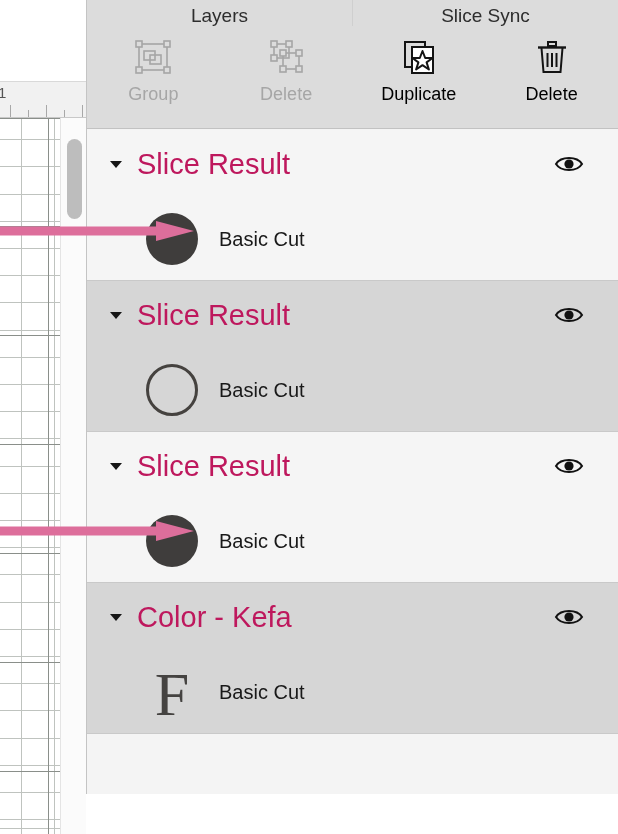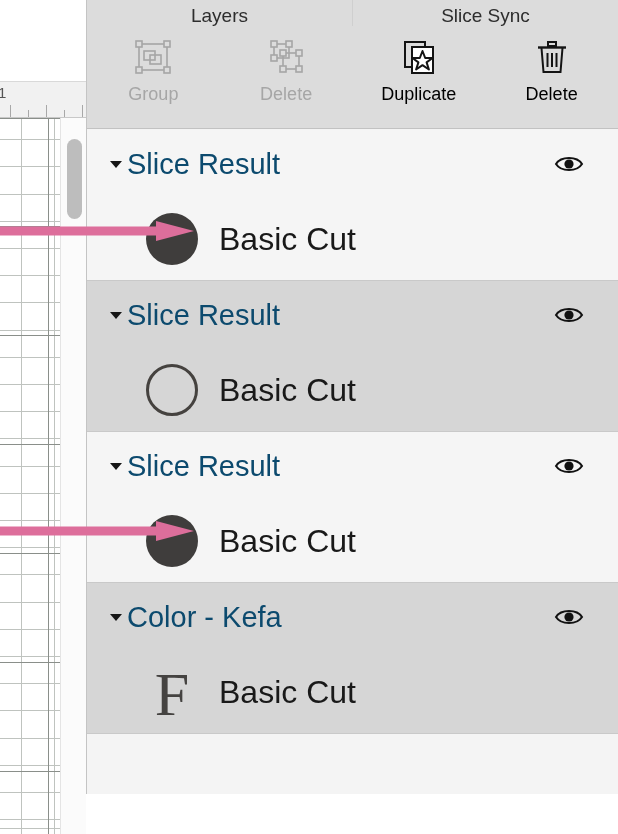--- a/index.html
+++ b/index.html
@@ -165,22 +165,22 @@
   }
   .disclosure {
     width: 22px; height: 22px;
     display: flex; align-items: center; justify-content: center;
     flex: 0 0 22px;
     cursor: pointer;
   }
   .disclosure svg { display: block; }
   .group-title {
     font-size: 29px;
-    color: #0c4a6e;
-    margin-left: 0;
+    color: #be185d;
+    margin-left: 10px;
     line-height: 1;
     white-space: nowrap;
   }
   .eye-btn {
     position: absolute;
     right: 32px; top: 50%;
     transform: translateY(-50%);
     width: 34px; height: 26px;
     display: flex; align-items: center; justify-content: center;
     cursor: pointer;
@@ -212,21 +212,21 @@
   }
   .thumb-letter {
     font-family: "Liberation Serif", serif;
     font-size: 62px;
     color: #454341;
     line-height: 0.82;
     position: relative;
     top: 2px;
   }
   .child-label {
-    font-size: 32px;
+    font-size: 20px;
     color: #191919;
     margin-left: 20px;
     line-height: 1;
     white-space: nowrap;
   }
 
   
   .arrow {
     position: absolute;
     left: 0;

